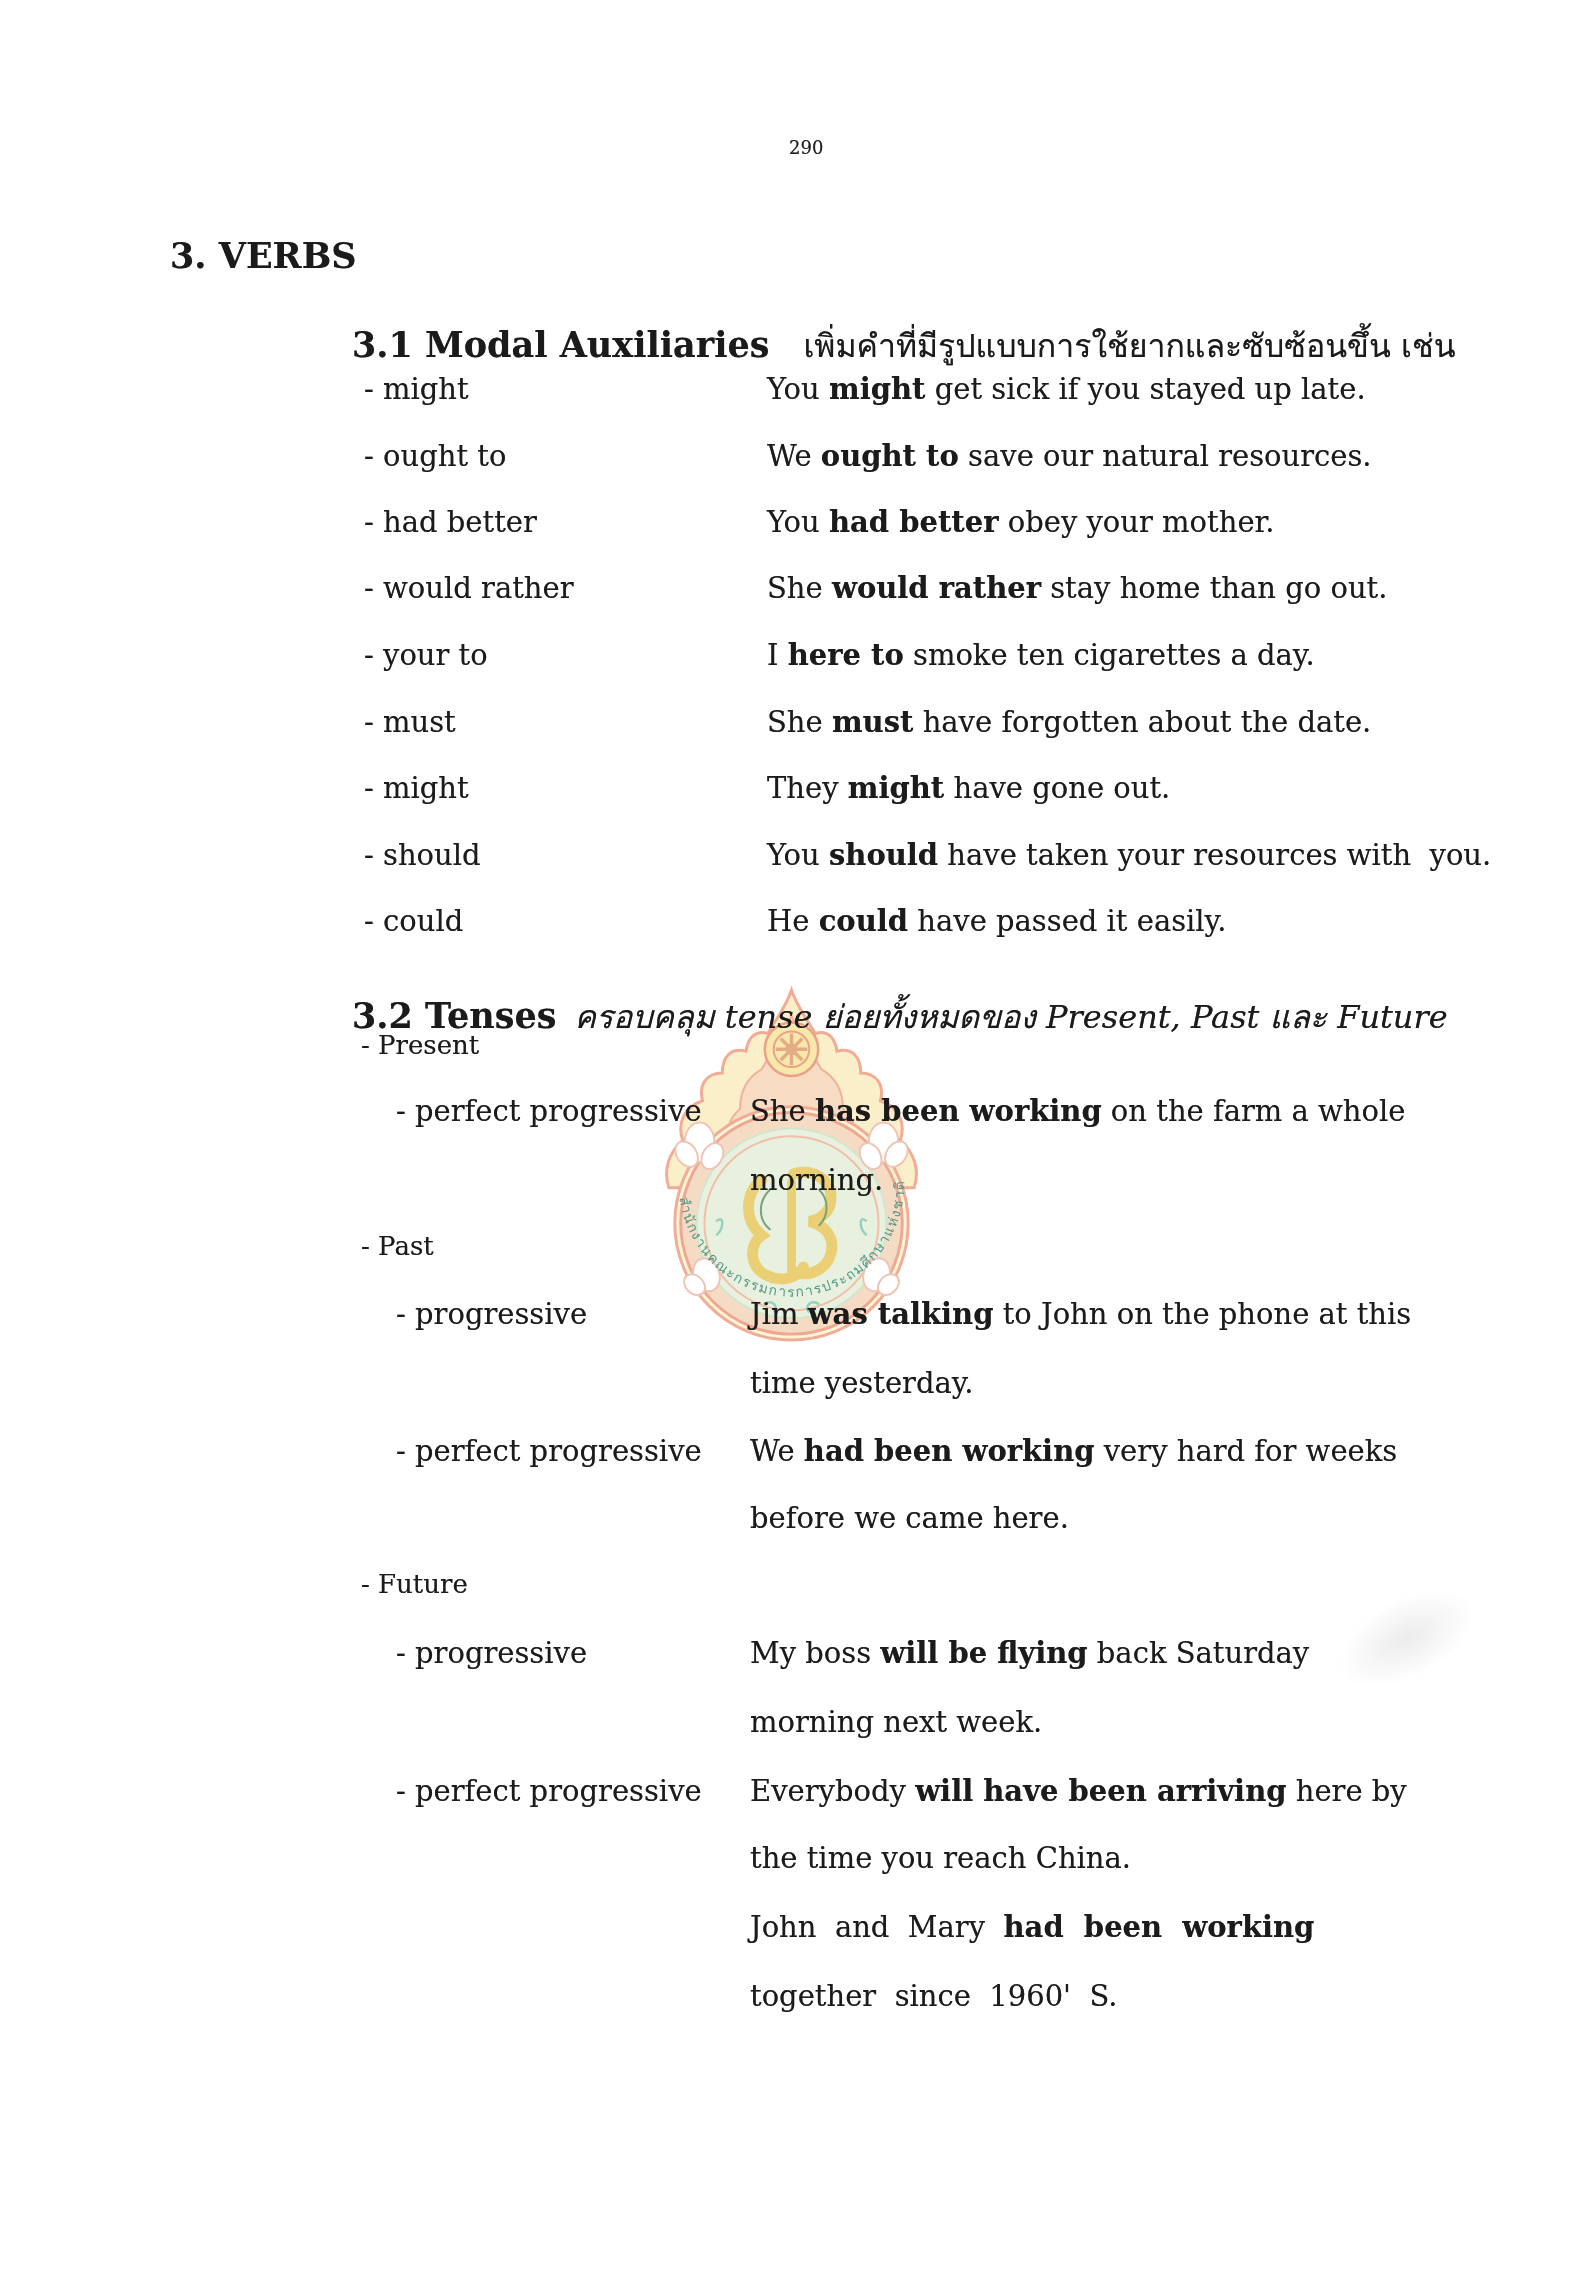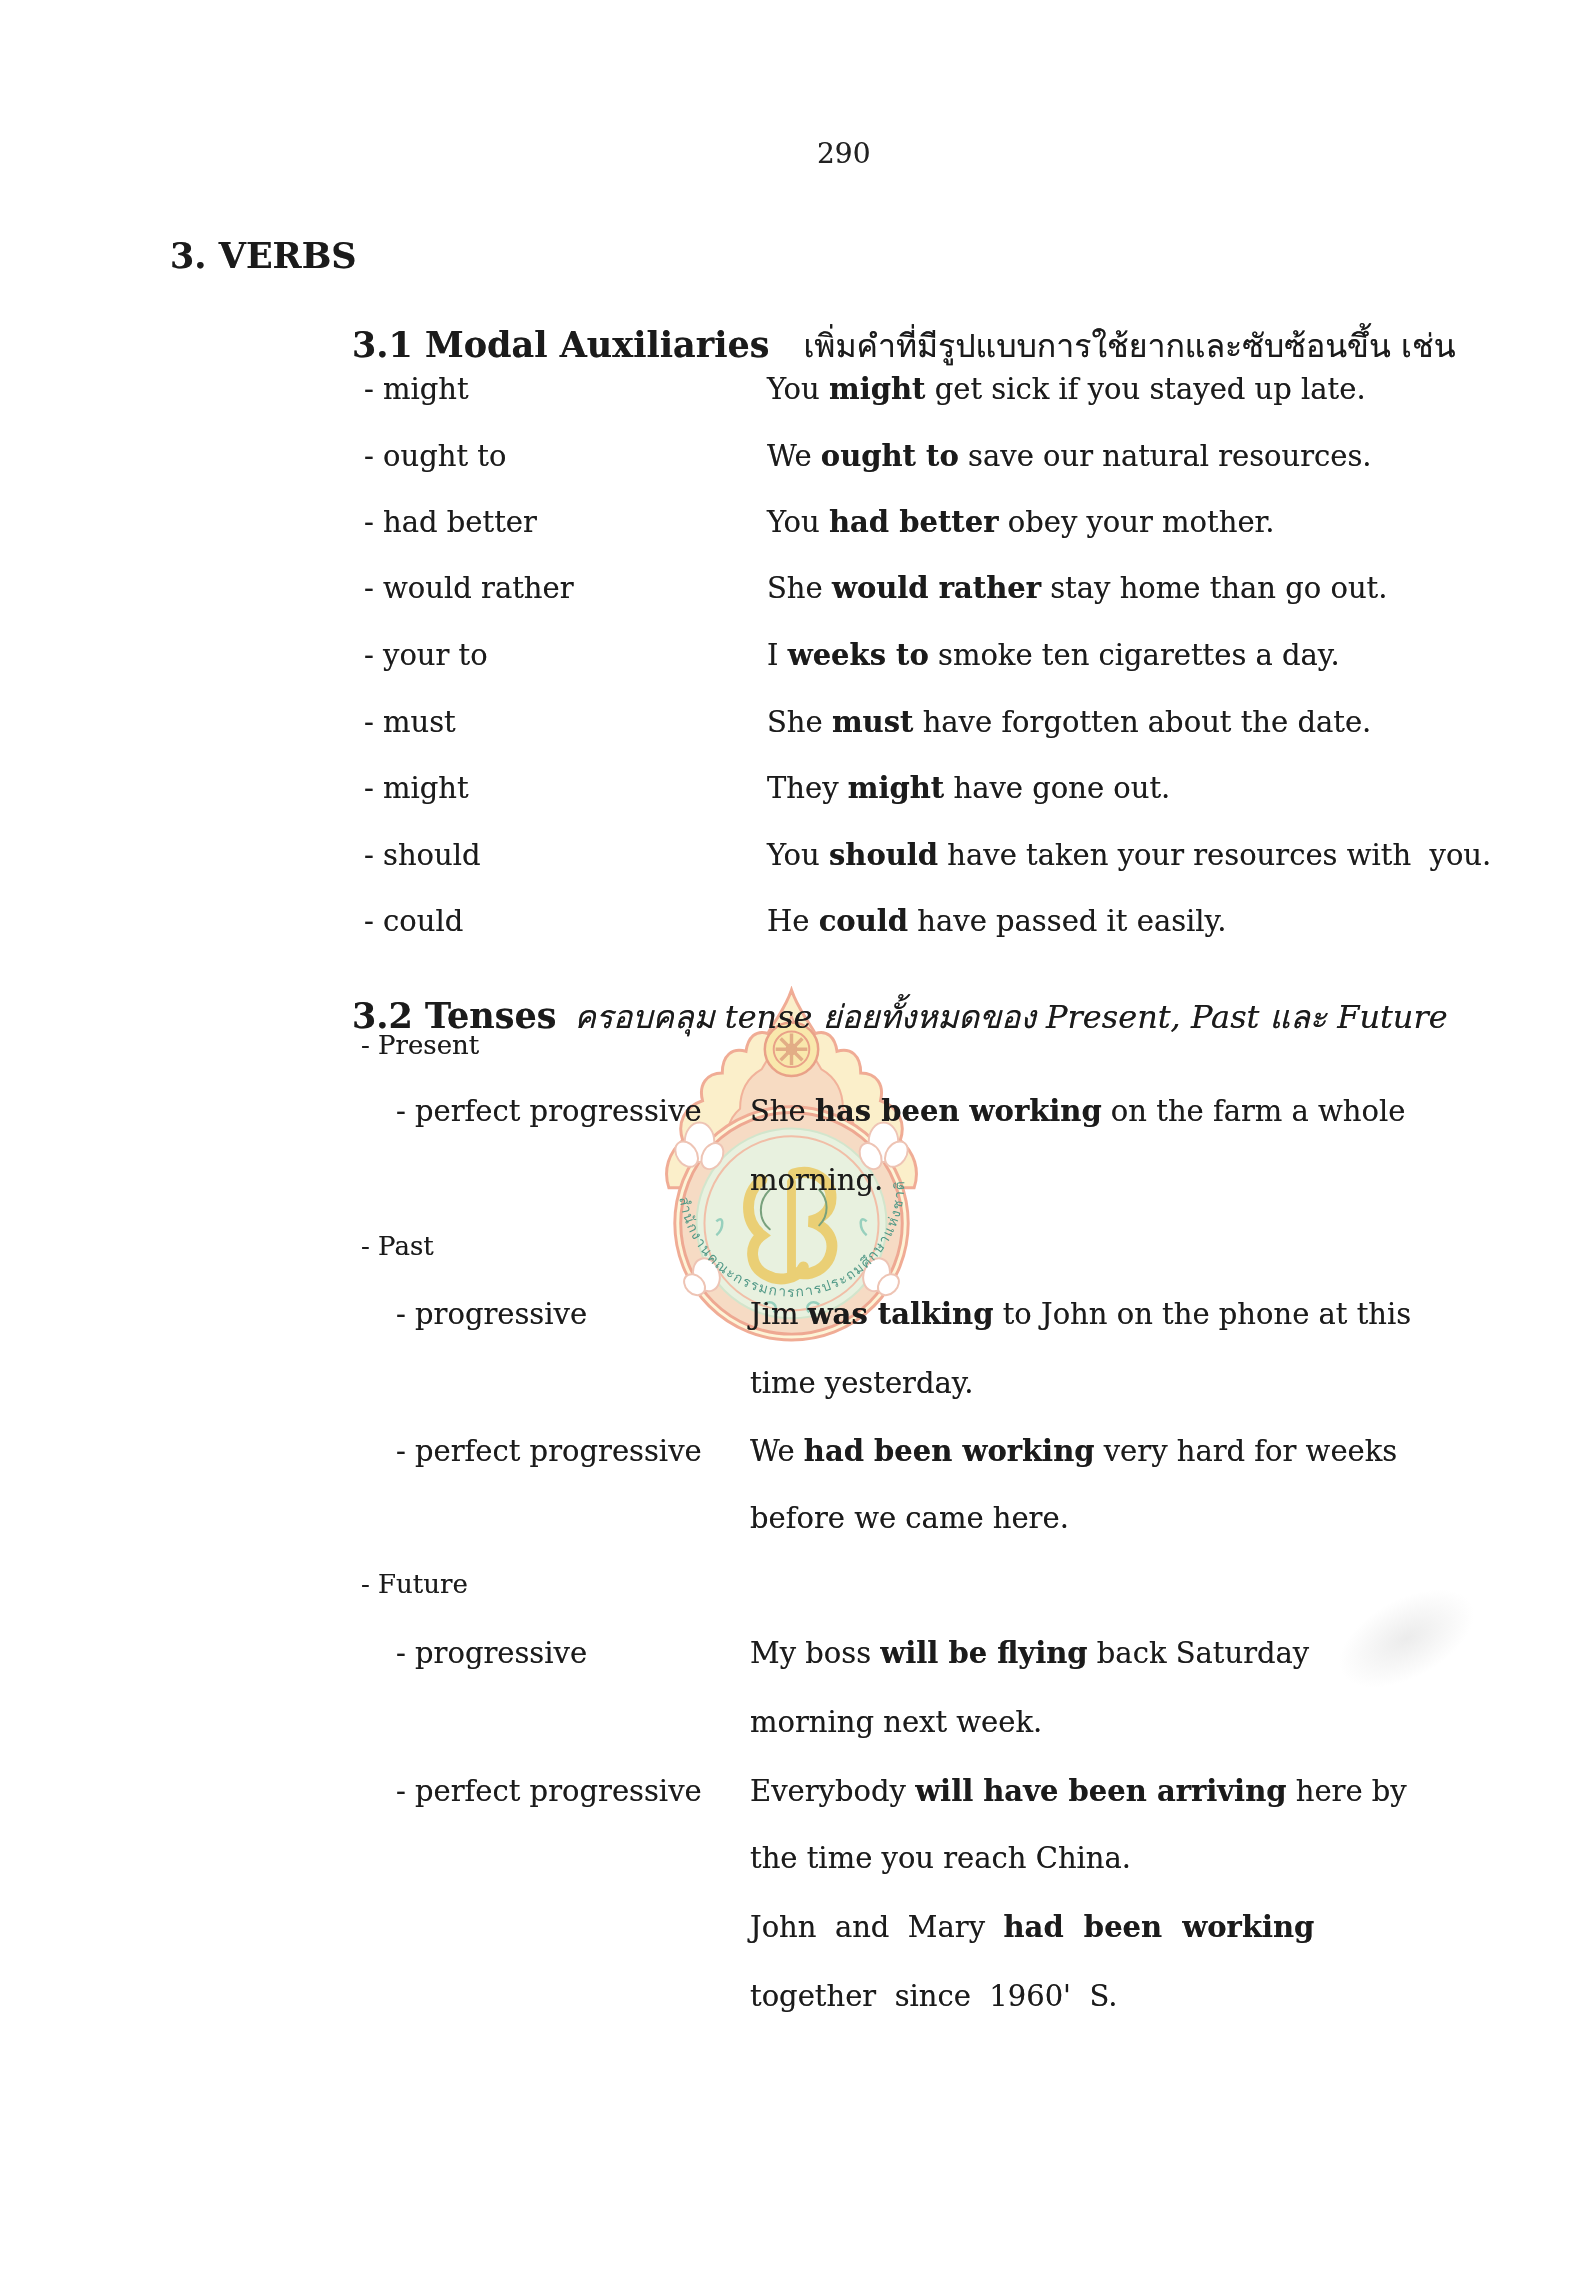--- a/index.html
+++ b/index.html
@@ -17,21 +17,21 @@
     white-space:pre;
     font-size:29px;
     line-height:1.2;
     text-shadow:0 0 0.5px rgba(0,0,0,0.5);
     z-index:2;
   }
   .term{font-style:normal;}
   .ex{}
   .ex b{font-weight:700;}
   .heading{font-weight:700;font-size:35px;}
-  .pagenum{font-size:28px;color:#222;margin-left:28px;}
+  .pagenum{font-size:18px;color:#222;}
   .thai{font-size:32px;font-weight:400;text-shadow:0 0 0.6px rgba(0,0,0,0.6);}
   .thai-inline{margin-left:34px;}
   .thai-inline2{margin-left:18px;font-style:italic;}
   .group-label{font-size:26px;}
   .watermark{position:absolute;left:645px;top:986px;z-index:1;opacity:0.92;}
   .smudge{
     position:absolute;left:1332px;top:1599px;width:149px;height:79px;
     background:radial-gradient(ellipse at center, rgba(185,185,185,0.28), rgba(185,185,185,0) 70%);
     transform:rotate(-28deg);
     z-index:0;
@@ -119,21 +119,21 @@
   <div class="line term" style="left:364px;top:439px">- ought to</div>
   <div class="line ex" style="left:767px;top:439px"><span>We </span><b>ought to</b><span> save our natural resources.</span></div>
 
   <div class="line term" style="left:364px;top:505px">- had better</div>
   <div class="line ex" style="left:767px;top:505px"><span>You </span><b>had better</b><span> obey your mother.</span></div>
 
   <div class="line term" style="left:364px;top:571px">- would rather</div>
   <div class="line ex" style="left:767px;top:571px"><span>She </span><b>would rather</b><span> stay home than go out.</span></div>
 
   <div class="line term" style="left:364px;top:638px">- your to</div>
-  <div class="line ex" style="left:767px;top:638px"><span>I </span><b>weeks to</b><span> smoke ten cigarettes a day.</span></div>
+  <div class="line ex" style="left:767px;top:638px"><span>I </span><b>here to</b><span> smoke ten cigarettes a day.</span></div>
 
   <div class="line term" style="left:364px;top:705px">- must</div>
   <div class="line ex" style="left:767px;top:705px"><span>She </span><b>must</b><span> have forgotten about the date.</span></div>
 
   <div class="line term" style="left:364px;top:771px">- might</div>
   <div class="line ex" style="left:767px;top:771px"><span>They </span><b>might</b><span> have gone out.</span></div>
 
   <div class="line term" style="left:364px;top:838px">- should</div>
   <div class="line ex" style="left:767px;top:838px"><span>You </span><b>should</b><span> have taken your resources with  you.</span></div>
 

